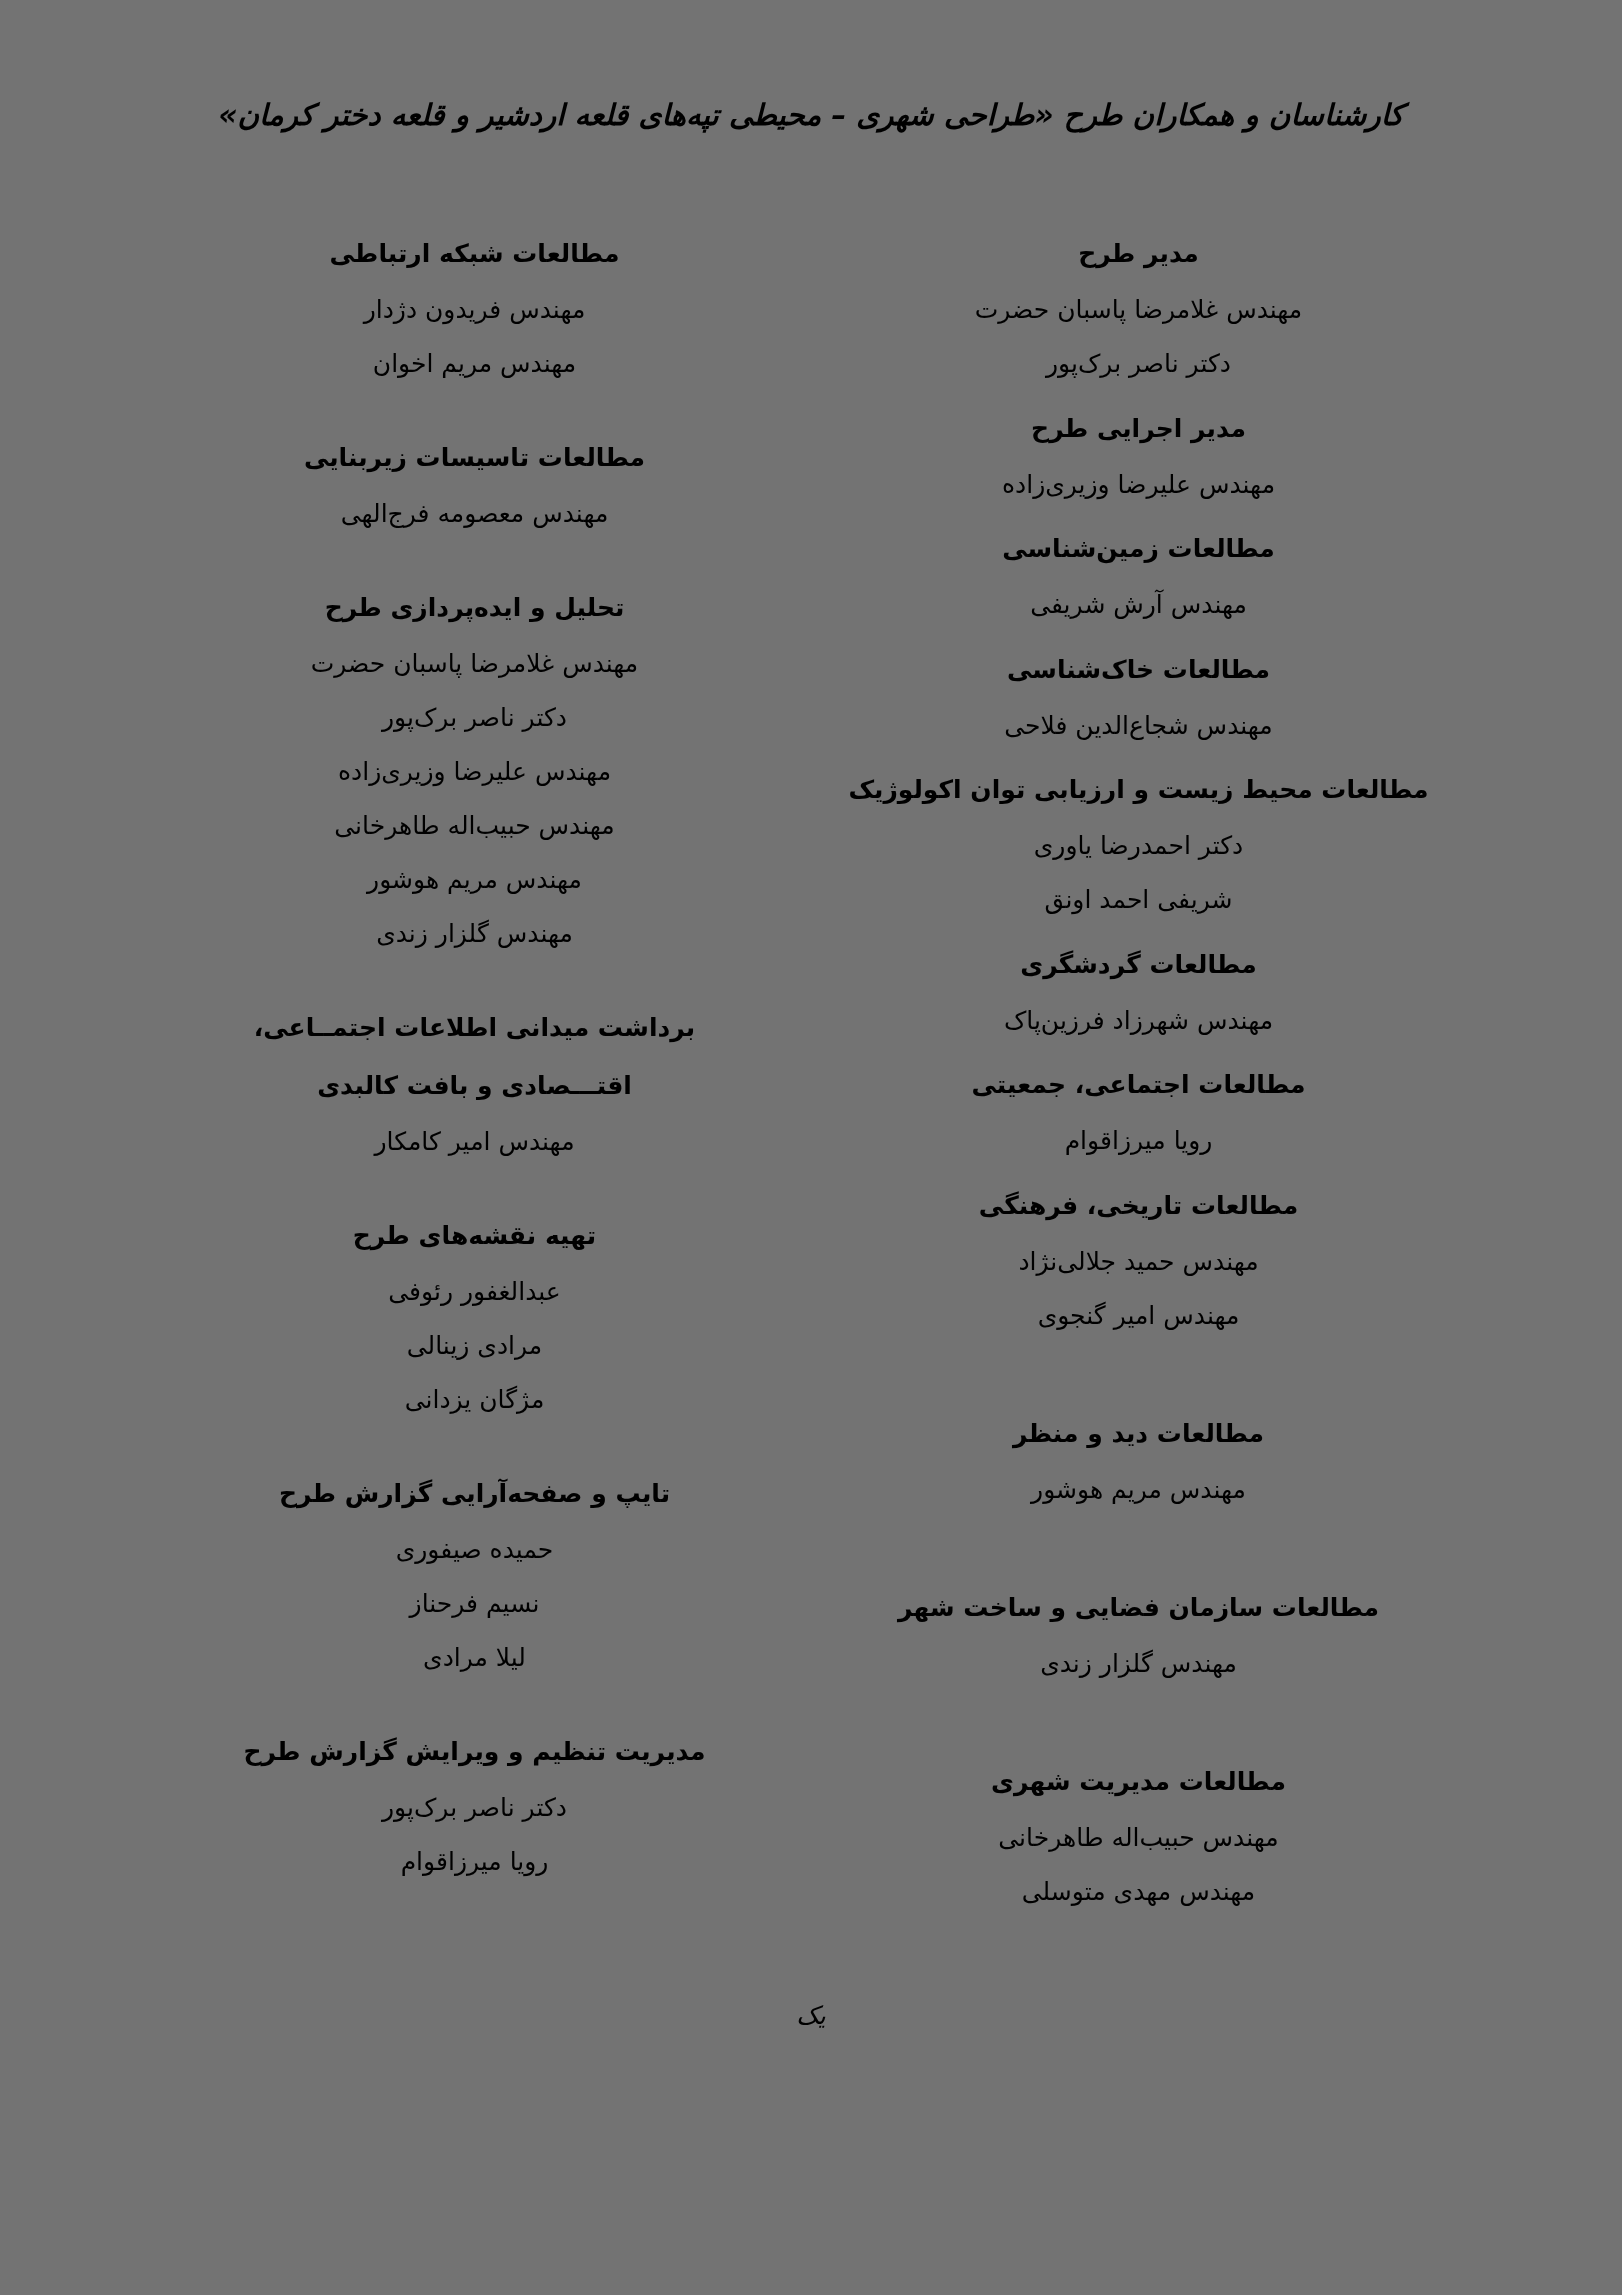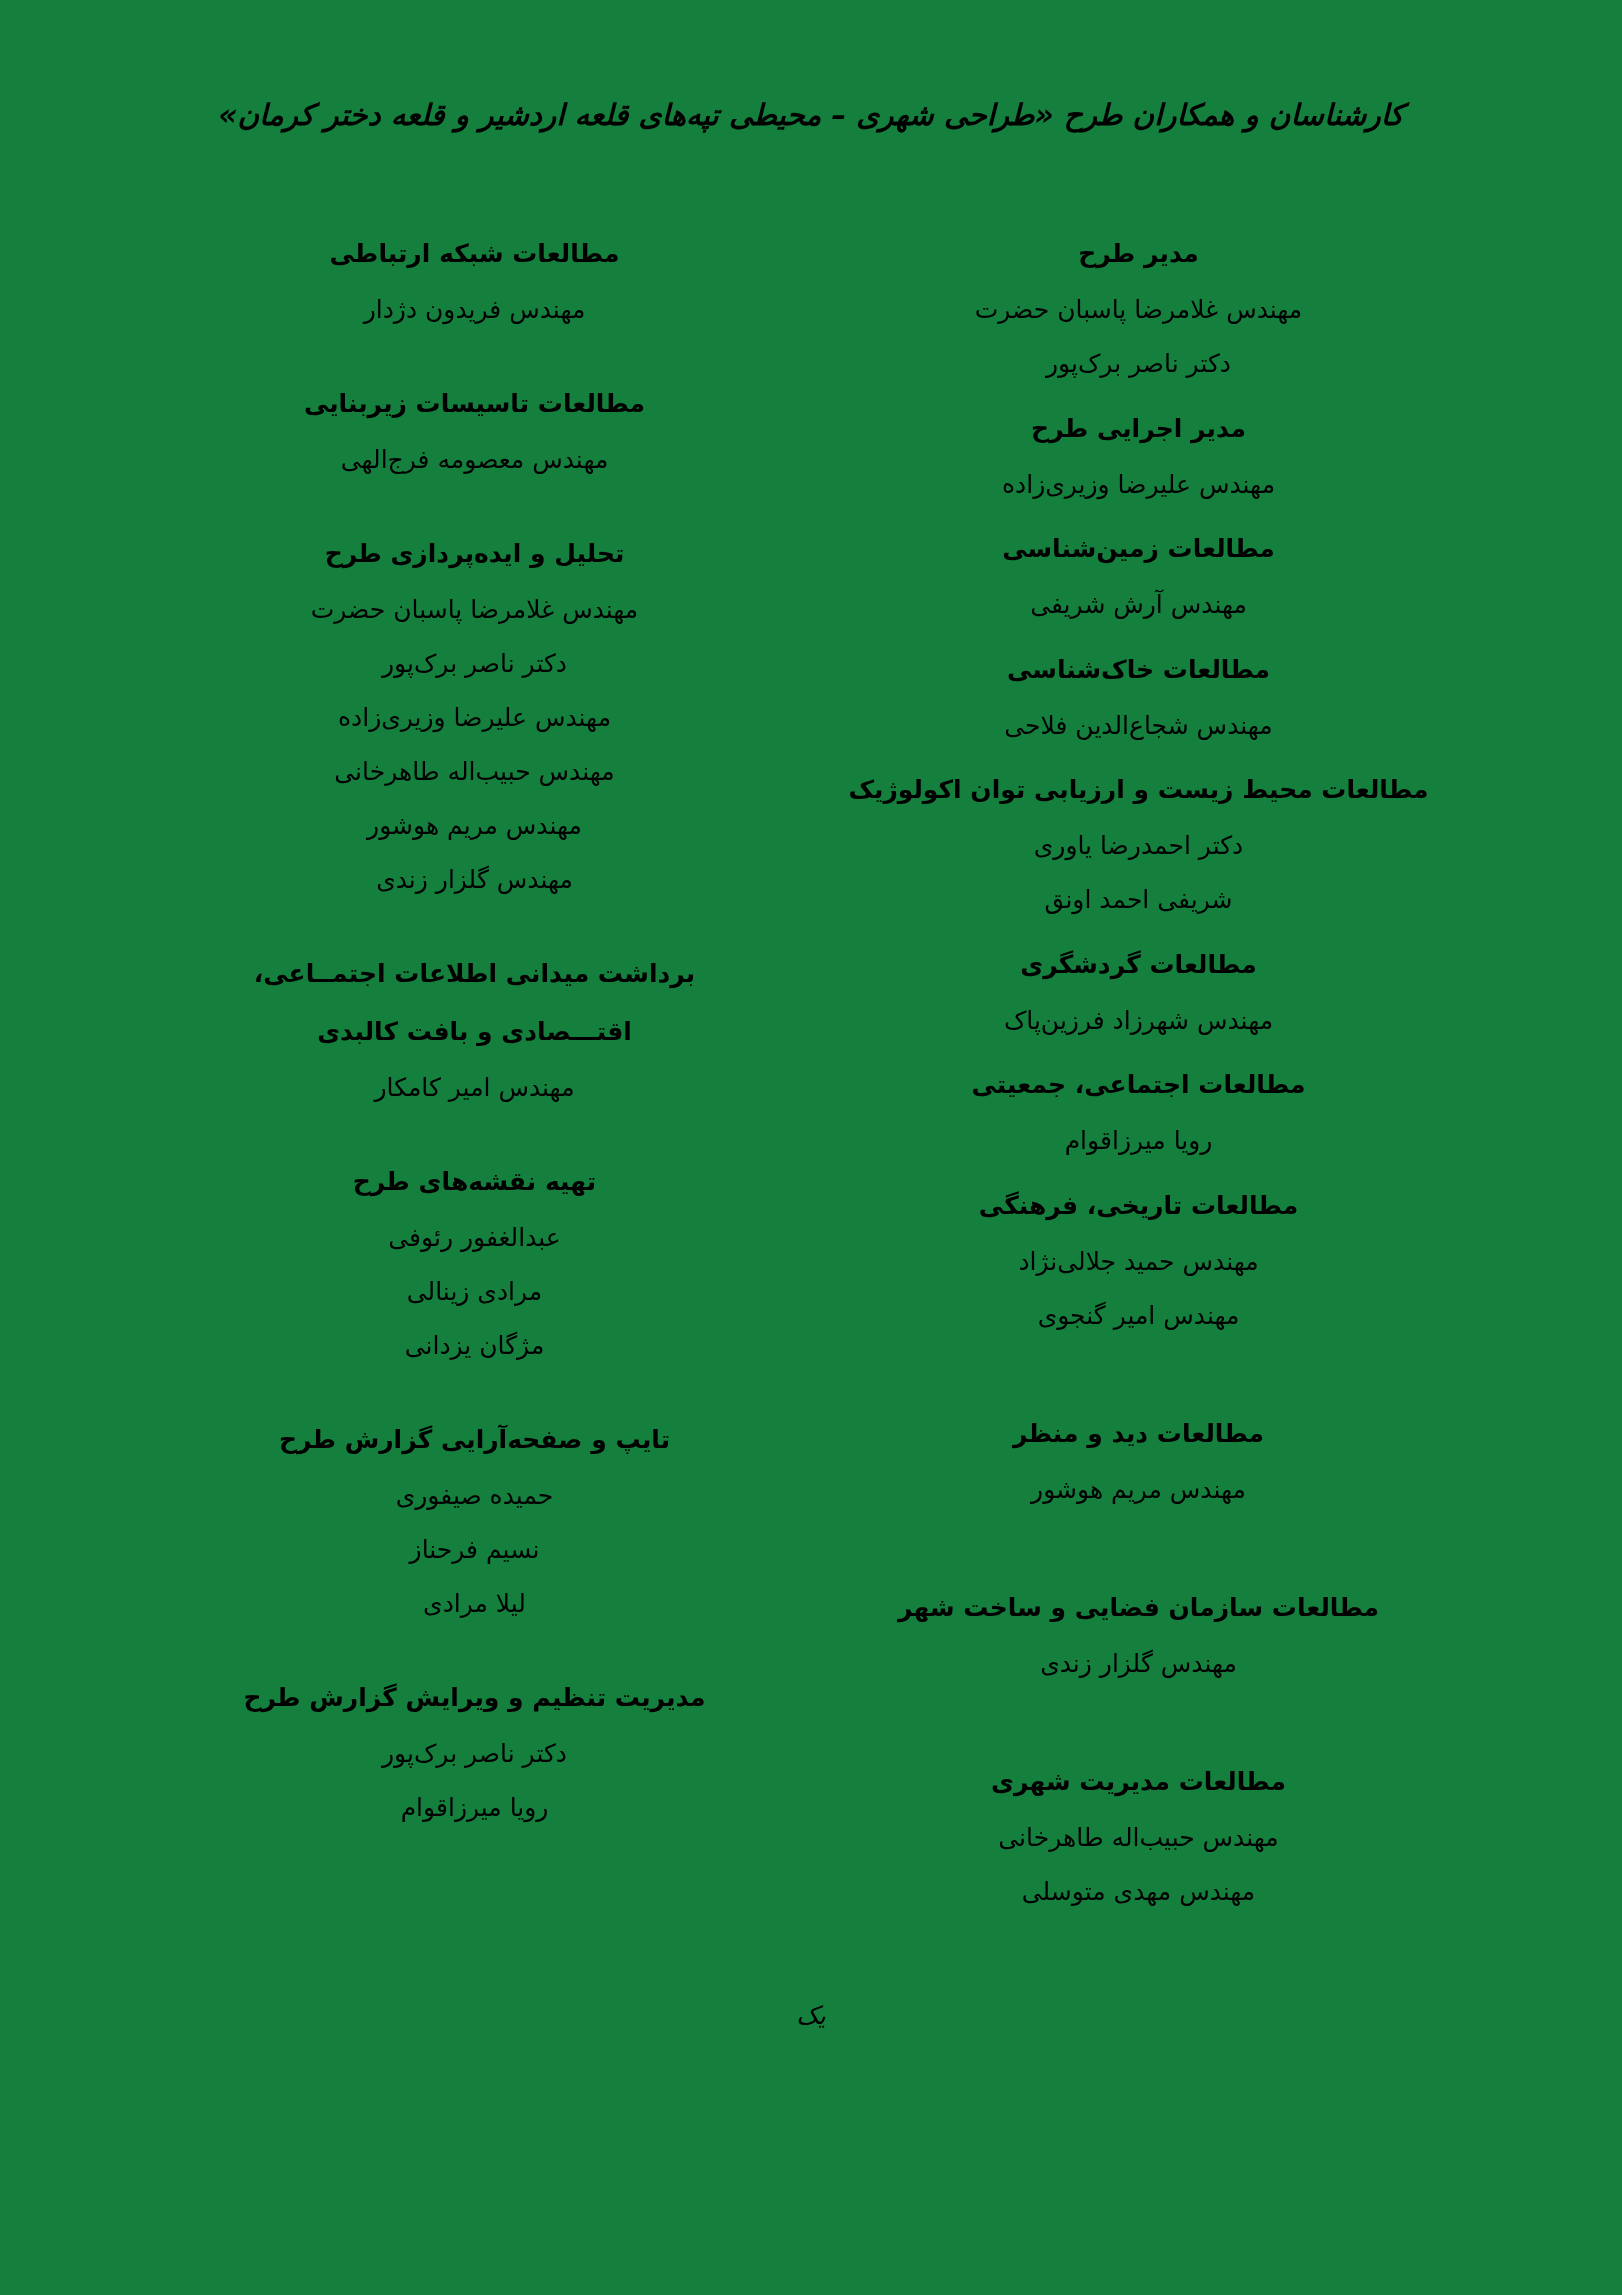--- a/index.html
+++ b/index.html
@@ -5,21 +5,21 @@
   html, body {
     margin: 0;
     padding: 0;
     background: #e8e8e8;
   }
   .page {
     position: relative;
     width: 1622px;
     height: 2295px;
     margin: 0 auto;
-    background: #15803d;
+    background: #737373;
     direction: rtl;
     color: #000000;
     font-family: "DejaVu Sans", sans-serif;
     overflow: hidden;
   }
   .doc-title {
     position: absolute;
     top: 98px;
     left: 92px;
     right: 92px;
@@ -123,20 +123,21 @@
         <div class="heading">مطالعات مدیریت شهری</div>
         <div class="person">مهندس حبیب‌اله طاهرخانی</div>
         <div class="person">مهندس مهدی متوسلی</div>
       </div>
     </section>
 
   <section class="col col-left">
       <div class="section">
         <div class="heading">مطالعات شبکه ارتباطی</div>
         <div class="person">مهندس فریدون دژدار</div>
+        <div class="person">مهندس مریم اخوان</div>
       </div>
       <div class="section">
         <div class="heading">مطالعات تاسیسات زیربنایی</div>
         <div class="person">مهندس معصومه فرج‌الهی</div>
       </div>
       <div class="section">
         <div class="heading">تحلیل و ایده‌پردازی طرح</div>
         <div class="person">مهندس غلامرضا پاسبان حضرت</div>
         <div class="person">دکتر ناصر برک‌پور</div>
         <div class="person">مهندس علیرضا وزیری‌زاده</div>

